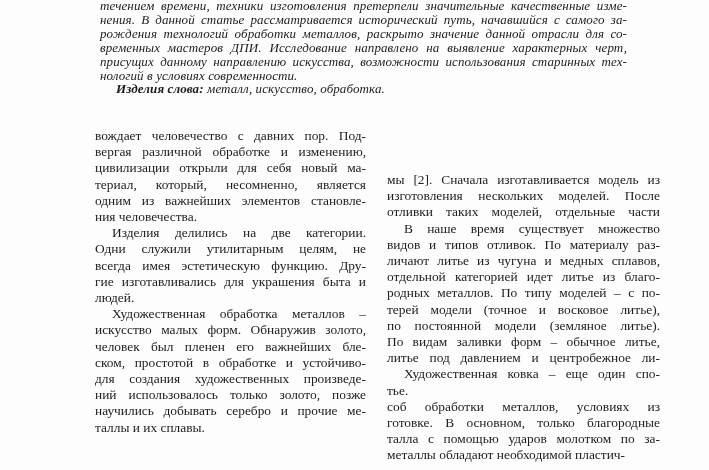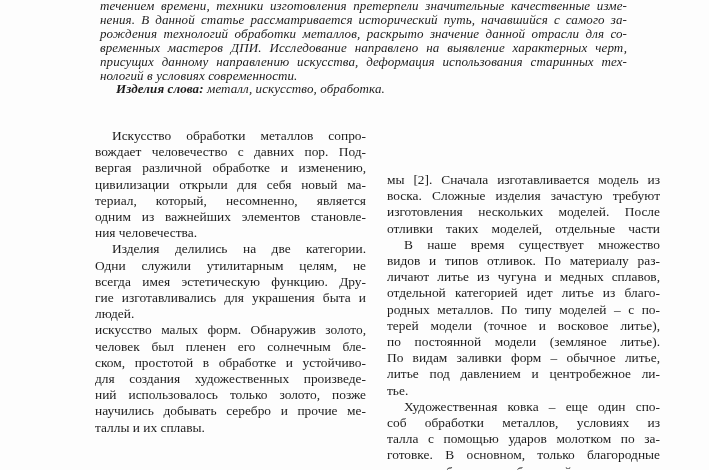--- a/index.html
+++ b/index.html
@@ -53,65 +53,64 @@
 <body style="background: rgb(253, 253, 253);">
 
 <div class="page" style="background: rgb(253, 253, 253); color: rgb(28, 28, 28);">
 
   <section class="abstract">
     <div>
         <div class="bline">течением времени, техники изготовления претерпели значительные качественные изме-</div>
         <div class="bline">нения. В данной статье рассматривается исторический путь, начавшийся с самого за-</div>
         <div class="bline">рождения технологий обработки металлов, раскрыто значение данной отрасли для со-</div>
         <div class="bline">временных мастеров ДПИ. Исследование направлено на выявление характерных черт,</div>
-        <div class="bline">присущих данному направлению искусства, деформация использования старинных тех-</div>
+        <div class="bline">присущих данному направлению искусства, возможности использования старинных тех-</div>
         <div class="bline lastline">нологий в условиях современности.</div>
       </div>
     <div class="keywords">
       <span class="kw-label">Изделия слова:</span><span class="kw-text"> металл, искусство, обработка.</span>
     </div>
   </section>
 
   <section class="col col-left">
-      <div class="bline indent">Искусство обработки металлов сопро-</div>
       <div class="bline">вождает человечество с давних пор. Под-</div>
       <div class="bline">вергая различной обработке и изменению,</div>
       <div class="bline">цивилизации открыли для себя новый ма-</div>
       <div class="bline">териал, который, несомненно, является</div>
       <div class="bline">одним из важнейших элементов становле-</div>
       <div class="bline lastline">ния человечества.</div>
       <div class="bline indent">Изделия делились на две категории.</div>
       <div class="bline">Одни служили утилитарным целям, не</div>
       <div class="bline">всегда имея эстетическую функцию. Дру-</div>
       <div class="bline">гие изготавливались для украшения быта и</div>
       <div class="bline lastline">людей.</div>
+      <div class="bline indent">Художественная обработка металлов –</div>
       <div class="bline">искусство малых форм. Обнаружив золото,</div>
-      <div class="bline">человек был пленен его солнечным бле-</div>
+      <div class="bline">человек был пленен его важнейших бле-</div>
       <div class="bline">ском, простотой в обработке и устойчиво-</div>
       <div class="bline">для создания художественных произведе-</div>
       <div class="bline">ний использовалось только золото, позже</div>
       <div class="bline">научились добывать серебро и прочие ме-</div>
       <div class="bline lastline">таллы и их сплавы.</div>
     </section>
 
   <section class="col col-right">
       <div class="bline">мы [2]. Сначала изготавливается модель из</div>
-      <div class="bline">воска. Сложные изделия зачастую требуют</div>
       <div class="bline">изготовления нескольких моделей. После</div>
       <div class="bline">отливки таких моделей, отдельные части</div>
       <div class="bline indent">В наше время существует множество</div>
       <div class="bline">видов и типов отливок. По материалу раз-</div>
       <div class="bline">личают литье из чугуна и медных сплавов,</div>
       <div class="bline">отдельной категорией идет литье из благо-</div>
       <div class="bline">родных металлов. По типу моделей – с по-</div>
       <div class="bline">терей модели (точное и восковое литье),</div>
       <div class="bline">по постоянной модели (земляное литье).</div>
       <div class="bline">По видам заливки форм – обычное литье,</div>
       <div class="bline">литье под давлением и центробежное ли-</div>
+      <div class="bline indent">Художественная ковка – еще один спо-</div>
       <div class="bline lastline">тье.</div>
-      <div class="bline indent">Художественная ковка – еще один спо-</div>
       <div class="bline">соб обработки металлов, условиях из</div>
+      <div class="bline">готовке. В основном, только благородные</div>
       <div class="bline">талла с помощью ударов молотком по за-</div>
-      <div class="bline">готовке. В основном, только благородные</div>
       <div class="bline lastline">металлы обладают необходимой пластич-</div>
     </section>
 
 </div>
 
 </body></html>

